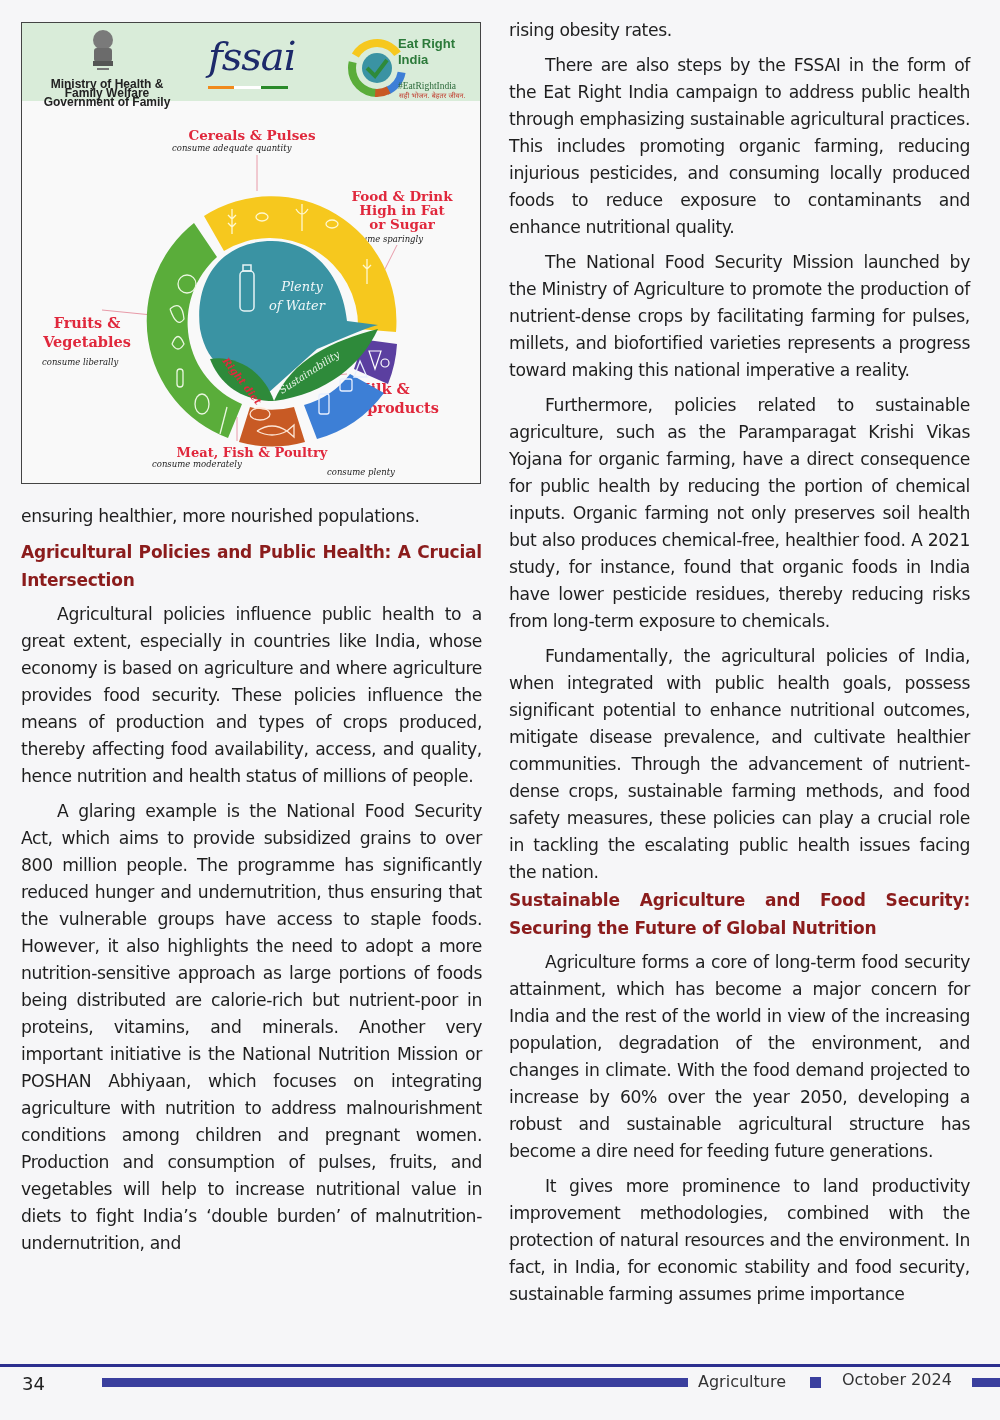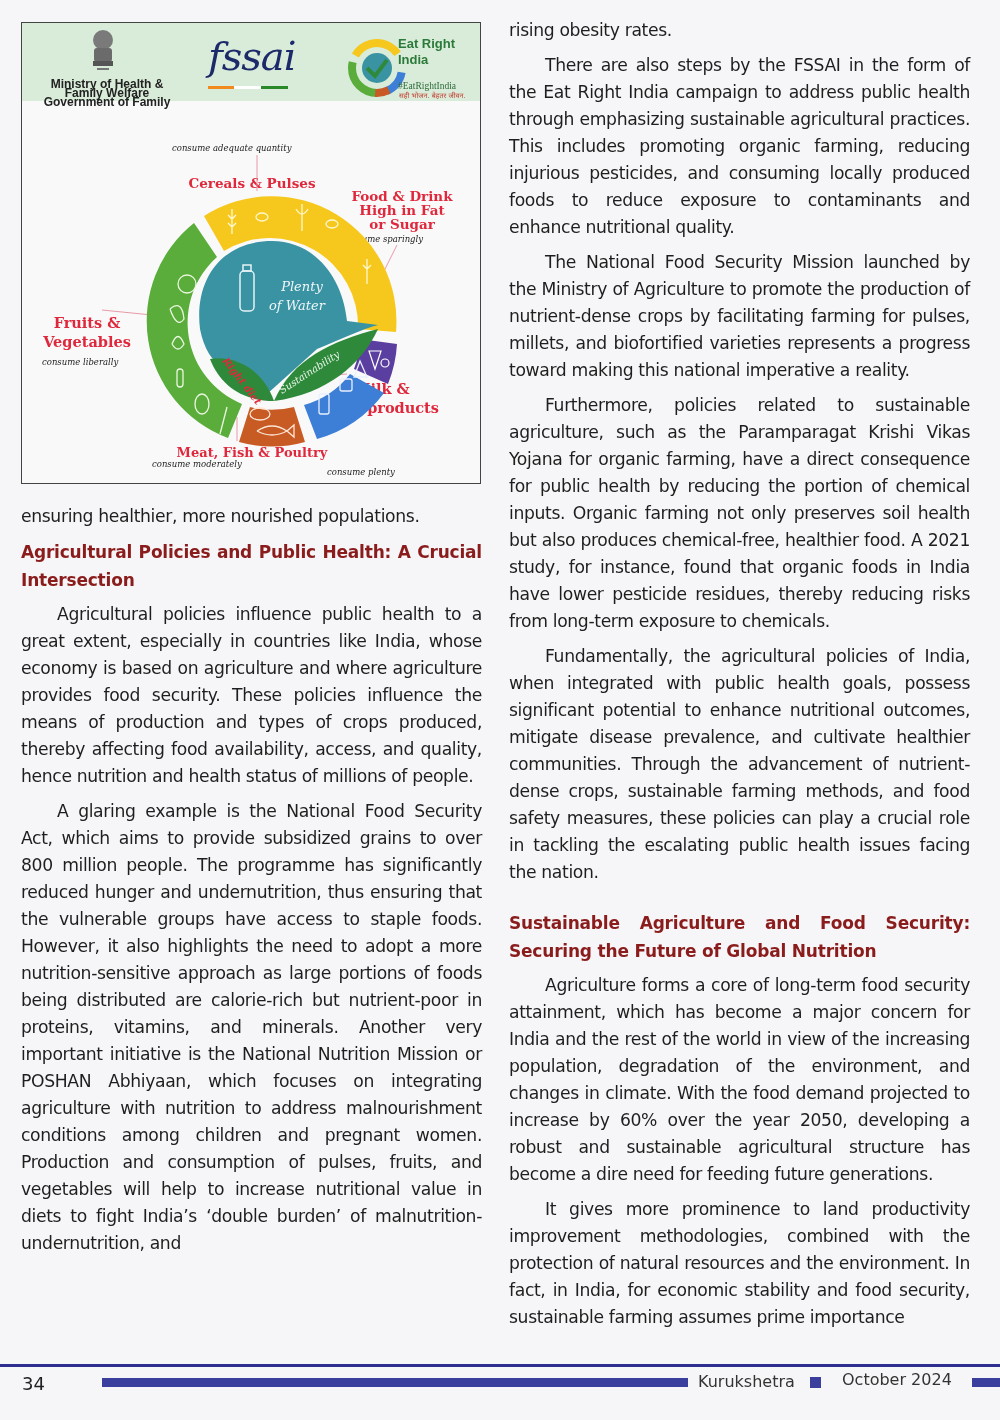--- a/index.html
+++ b/index.html
@@ -102,21 +102,21 @@
       <path d="M20 30 L28 38 L40 22" stroke="#2e8a3a" stroke-width="4" fill="none"></path>
     </svg>
     <div class="eri-title">
       <div>Eat Right</div>
       <div>India</div>
     </div>
     <div class="eri-hindi">सही भोजन. बेहतर जीवन.</div>
     <div class="eri-hash">#EatRightIndia</div>
   </div>
 
-  <div class="lbl" style="left:150px; top:105px; width:160px; font-size:13.5px;margin-top:48px;">Cereals &amp; Pulses</div>
+  <div class="lbl" style="left:150px; top:105px; width:160px; font-size:13.5px;">Cereals &amp; Pulses</div>
   <div class="sub" style="left:150px; top:120px; width:160px;">consume adequate quantity</div>
 
   <div class="lbl" style="left:320px; top:166px; width:120px; font-size:13.5px; line-height:14px;">
     <div>Food &amp; Drink</div>
     <div>High in Fat</div>
     <div>or Sugar</div>
   </div>
   <div class="sub" style="left:320px; top:211px; width:130px;">consume sparingly</div>
 
   <div class="lbl" style="left:20px; top:290px; width:90px; font-size:14.5px; line-height:19px;">
@@ -201,24 +201,24 @@
   <p class="body indent" style="margin-top:7px;">Agricultural policies influence public health to a great extent, especially in countries like India, whose economy is based on agriculture and where agriculture provides food security. These policies influence the means of production and types of crops produced, thereby affecting food availability, access, and quality, hence nutrition and health status of millions of people.</p>
   <p class="body indent gap">A glaring example is the National Food Security Act, which aims to provide subsidized grains to over 800 million people. The programme has significantly reduced hunger and undernutrition, thus ensuring that the vulnerable groups have access to staple foods. However, it also highlights the need to adopt a more nutrition-sensitive approach as large portions of foods being distributed are calorie-rich but nutrient-poor in proteins, vitamins, and minerals. Another very important initiative is the National Nutrition Mission or POSHAN Abhiyaan, which focuses on integrating agriculture with nutrition to address malnourishment conditions among children and pregnant women. Production and consumption of pulses, fruits, and vegetables will help to increase nutritional value in diets to fight India’s ‘double burden’ of malnutrition-undernutrition, and</p>
 </div>
 
 <div class="col col-right" style="top:17px;">
   <p class="body" style="text-align:left;">rising obesity rates.</p>
   <p class="body indent gap">There are also steps by the FSSAI in the form of the Eat Right India campaign to address public health through emphasizing sustainable agricultural practices. This includes promoting organic farming, reducing injurious pesticides, and consuming locally produced foods to reduce exposure to contaminants and enhance nutritional quality.</p>
   <p class="body indent gap">The National Food Security Mission launched by the Ministry of Agriculture to promote the production of nutrient-dense crops by facilitating farming for pulses, millets, and biofortified varieties represents a progress toward making this national imperative a reality.</p>
   <p class="body indent gap">Furthermore, policies related to sustainable agriculture, such as the Paramparagat Krishi Vikas Yojana for organic farming, have a direct consequence for public health by reducing the portion of chemical inputs. Organic farming not only preserves soil health but also produces chemical-free, healthier food. A 2021 study, for instance, found that organic foods in India have lower pesticide residues, thereby reducing risks from long-term exposure to chemicals.</p>
   <p class="body indent gap">Fundamentally, the agricultural policies of India, when integrated with public health goals, possess significant potential to enhance nutritional outcomes, mitigate disease prevalence, and cultivate healthier communities. Through the advancement of nutrient-dense crops, sustainable farming methods, and food safety measures, these policies can play a crucial role in tackling the escalating public health issues facing the nation.</p>
-  <h2 class="section" style="margin-top:23px;">Sustainable Agriculture and Food Security: Securing the Future of Global Nutrition</h2>
+  <h2 class="section" style="margin-top:0;">Sustainable Agriculture and Food Security: Securing the Future of Global Nutrition</h2>
   <p class="body indent" style="margin-top:7px;">Agriculture forms a core of long-term food security attainment, which has become a major concern for India and the rest of the world in view of the increasing population, degradation of the environment, and changes in climate. With the food demand projected to increase by 60% over the year 2050, developing a robust and sustainable agricultural structure has become a dire need for feeding future generations.</p>
   <p class="body indent gap">It gives more prominence to land productivity improvement methodologies, combined with the protection of natural resources and the environment. In fact, in India, for economic stability and food security, sustainable farming assumes prime importance</p>
 </div>
 
 <div class="footer-line"></div>
 <div class="page-num">34</div>
 <div class="footer-bar1"></div>
-<div class="footer-mag">Kurukshetra</div>
+<div class="footer-mag">Agriculture</div>
 <div class="footer-sq"></div>
 <div class="footer-date">October 2024</div>
 <div class="footer-bar2"></div>
 
 </body></html>

